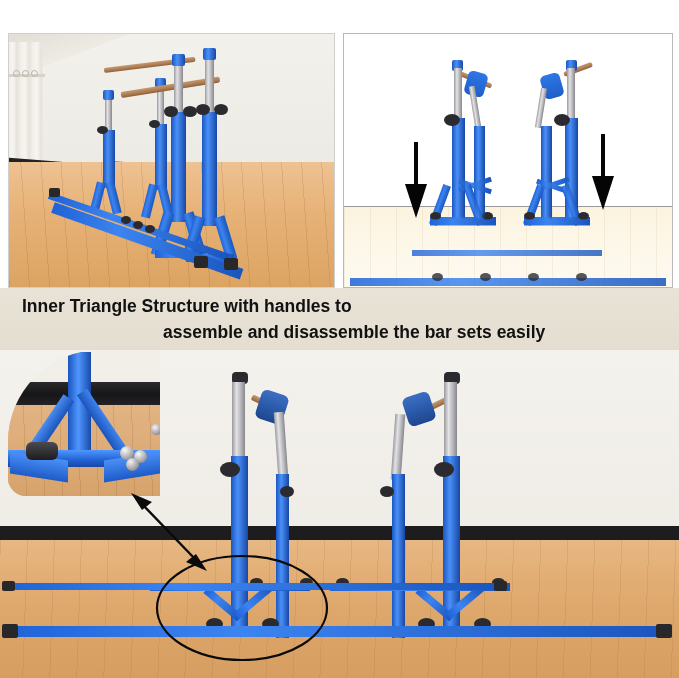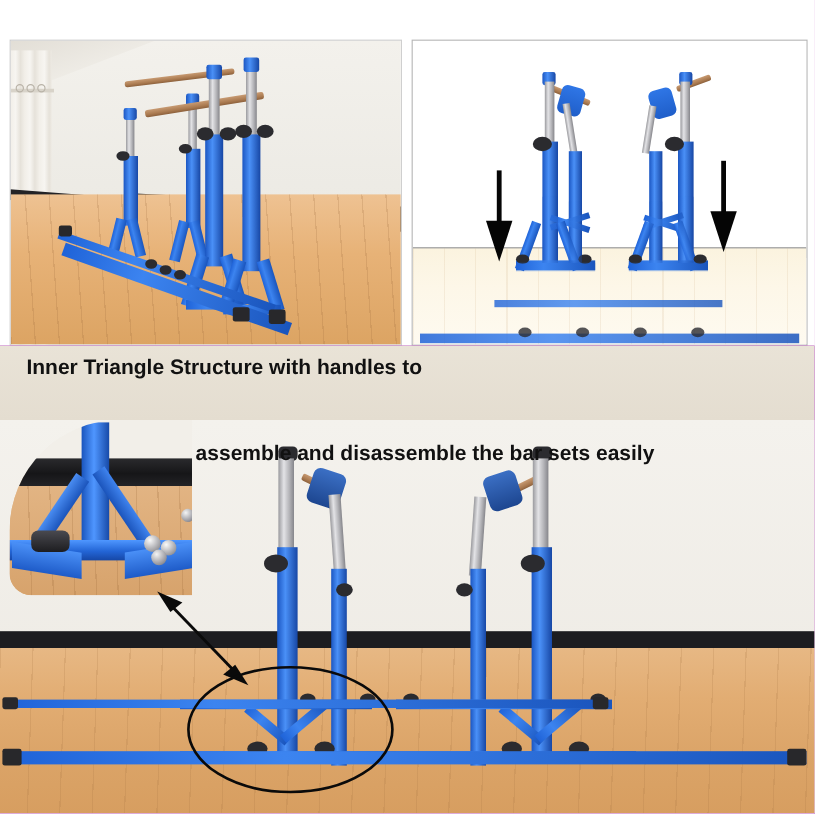--- a/index.html
+++ b/index.html
@@ -61,25 +61,25 @@
   .floor-r{position:absolute;left:0;bottom:0;width:100%;
     background:
       repeating-linear-gradient(90deg, rgba(190,150,100,.13) 0px, rgba(190,150,100,.13) 1px, rgba(0,0,0,0) 1px, rgba(0,0,0,0) 26px),
       linear-gradient(180deg,#fbf3df 0%,#fdf7e8 40%,#fefaf0 100%);}
   .arrow-down{position:absolute;}
   .arrow-down .shaft{position:absolute;left:50%;top:0;transform:translateX(-50%);width:4px;background:#050505;}
   .arrow-down .head{position:absolute;left:50%;transform:translateX(-50%);width:0;height:0;
     border-left:11px solid transparent;border-right:11px solid transparent;border-top:34px solid #050505;}
 
   
-  .lower{position:absolute;left:0;top:288px;width:679px;height:390px;background:#a21caf;overflow:hidden;}
+  .lower{position:absolute;left:0;top:288px;width:679px;height:390px;background:#737373;overflow:hidden;}
   .lower-head{position:absolute;left:0;top:0;width:679px;height:62px;
      background:linear-gradient(180deg,#e9e3d7 0%,#e4ddd0 100%);z-index:30;}
   .cap1{position:absolute;left:22px;top:8px;font-size:17.5px;font-weight:bold;color:#111;white-space:nowrap;}
-  .cap2{position:absolute;left:163px;top:34px;font-size:17.5px;font-weight:bold;color:#111;white-space:nowrap;margin-top:45px;}
+  .cap2{position:absolute;left:163px;top:34px;font-size:17.5px;font-weight:bold;color:#111;white-space:nowrap;}
 
   .bigphoto{position:absolute;left:0;top:62px;width:679px;height:328px;overflow:hidden;background:#efece6;}
   .bp-wall{position:absolute;left:0;top:0;width:100%;height:100%;
     background:linear-gradient(180deg,#f4f2ed 0%,#efece6 60%,#ecE9E2 100%);}
   .bp-base{position:absolute;left:0;width:100%;height:14px;background:#1d1d20;}
   .bp-floor{position:absolute;left:0;bottom:0;width:100%;
     background:
       repeating-linear-gradient(92deg, rgba(165,115,65,.20) 0px, rgba(165,115,65,.20) 1px, rgba(0,0,0,0) 1px, rgba(0,0,0,0) 27px),
       linear-gradient(180deg,#e7b884 0%,#e2ad73 30%,#dba468 65%,#d79e60 100%);}
 

